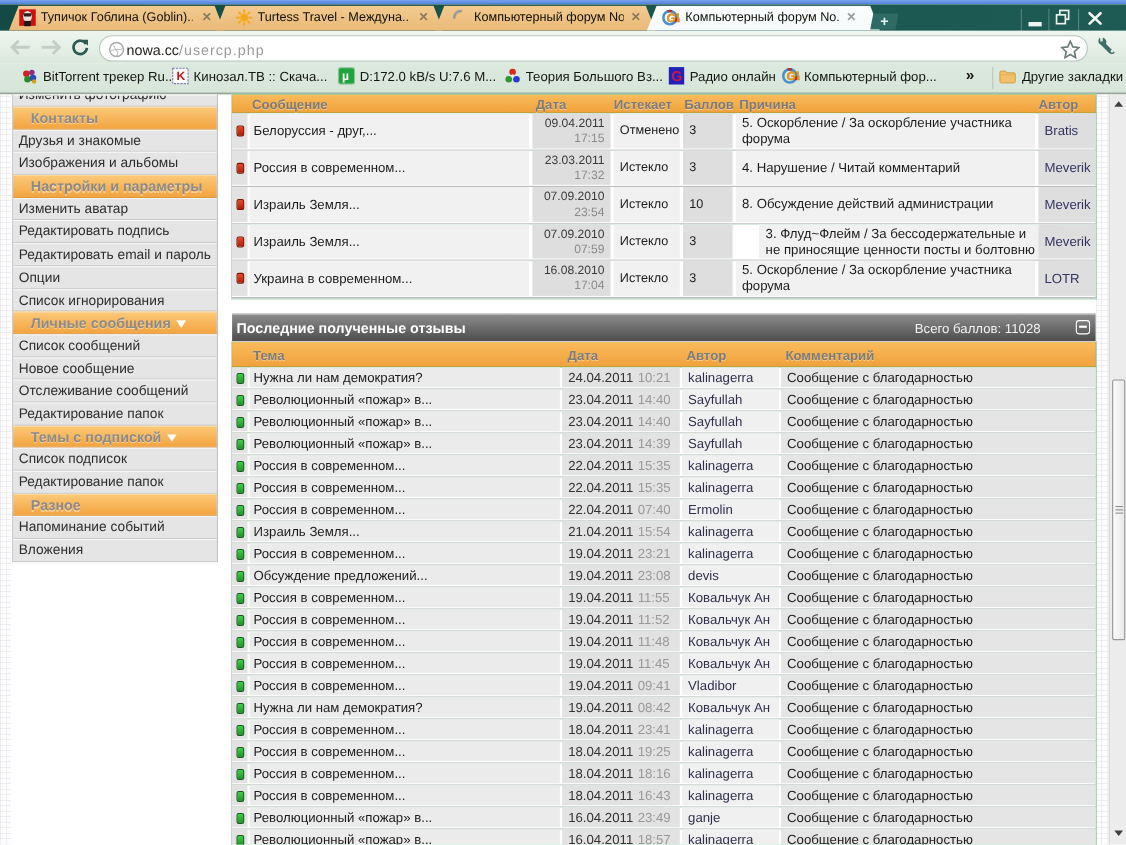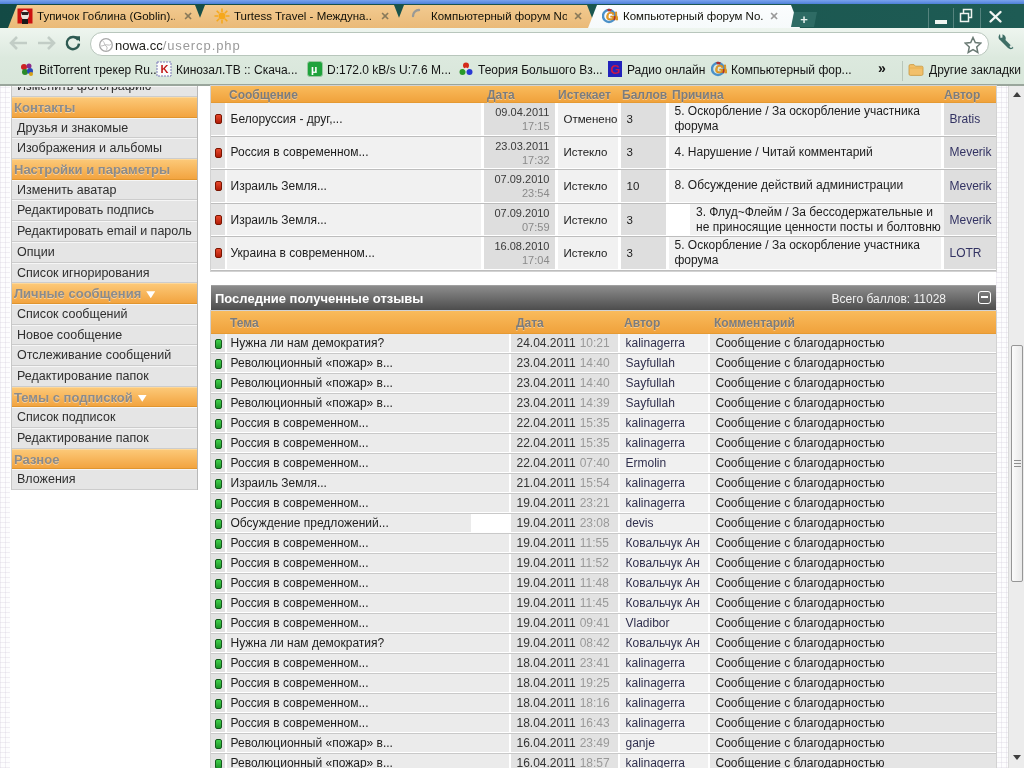--- a/index.html
+++ b/index.html
@@ -39,21 +39,21 @@
 #page { left:0; top:86px; width:1024px; height:682px; background:#fff; }
 .gridbg { background:
   repeating-linear-gradient(90deg, rgba(210,202,218,0.30) 0 1px, transparent 1px 5px),
   repeating-linear-gradient(0deg, rgba(210,202,218,0.30) 0 1px, transparent 1px 5px),
   #fdfdfe; }
 
 #sidebar { left:11px; top:0px; width:187px; }
 .sbitem { height:20.7px; background:#e5e5e5; border-top:1px solid #f6f6f6; border-bottom:1px solid #cccccc;
   font-size:12.5px; color:#2e2e2e; line-height:19px; padding-left:5px; white-space:nowrap; overflow:hidden;}
 .sbhead { height:20.7px; background:linear-gradient(#fcc877,#f2a440); border-top:1px solid #fdd89a; border-bottom:1px solid #e0952f;
-  font-size:13px; color:#8b8b8b; font-weight:bold; line-height:19px; padding-left:2px;
+  font-size:13px; color:#8b8b8b; font-weight:bold; line-height:19px; padding-left:16px;
   text-shadow:0 1px 0 rgba(255,255,255,0.45); white-space:nowrap;}
 .sbwrap { border-left:1px solid #c8c8c8; border-right:1px solid #b8b8b8; background:#e5e5e5;}
 .arrowdn { display:inline-block; width:9px; height:7px; margin-left:5px; vertical-align:0px;
   background:conic-gradient(#fff 0 0); clip-path:polygon(0 0, 100% 0, 50% 100%); }
 
 .tbl { background:#22c55e; border:1px solid #d2d2d2; }
 .trow { position:relative; background:#fff; }
 .cell { position:absolute; top:0; bottom:1px; overflow:hidden; }
 .light { background:#f1f1f1; }
 .dark { background:#dedede; }
@@ -239,20 +239,21 @@
 <div class="sbitem">Список игнорирования</div>
 <div class="sbhead">Личные сообщения<span class="arrowdn"></span></div>
 <div class="sbitem">Список сообщений</div>
 <div class="sbitem">Новое сообщение</div>
 <div class="sbitem">Отслеживание сообщений</div>
 <div class="sbitem">Редактирование папок</div>
 <div class="sbhead">Темы с подпиской<span class="arrowdn"></span></div>
 <div class="sbitem">Список подписок</div>
 <div class="sbitem">Редактирование папок</div>
 <div class="sbhead">Разное</div>
+<div class="sbitem">Напоминание событий</div>
 <div class="sbitem">Вложения</div>
 </div>
 <div class="abs tbl" style="left:210px;top:-1px;width:787px;">
 <div class="hdr1">
 <span class="hlabel" style="left:18px;">Сообщение</span>
 <span class="hlabel" style="left:276px;">Дата</span>
 <span class="hlabel" style="left:347px;">Истекает</span>
 <span class="hlabel" style="left:411px;">Баллов</span>
 <span class="hlabel" style="left:461px;">Причина</span>
 <span class="hlabel" style="left:733px;">Автор</span>
@@ -403,21 +404,21 @@
           </div>
 <div class="cell t2theme" style="left:15.5px;width:282px;background:#ebebeb;">Россия в современном...</div>
 <div class="cell t2date" style="left:299.5px;width:107px;background:#e2e2e2;">19.04.2011<span class="tm">23:21</span></div>
 <div class="cell t2auth" style="left:408.5px;width:88px;background:#f0f0f0;">kalinagerra</div>
 <div class="cell t2com" style="left:498.5px;width:286.5px;background:#e5e5e5;">Сообщение с благодарностью</div>
 </div>
 <div class="trow t2row">
 <div class="cell iconcell" style="left:0px;width:14px;">
             <div class="grnic"></div>
           </div>
-<div class="cell t2theme" style="left:15.5px;width:244px;background:#ebebeb;">Обсуждение предложений...</div>
+<div class="cell t2theme" style="left:15.5px;width:282px;background:#ebebeb;">Обсуждение предложений...</div>
 <div class="cell t2date" style="left:299.5px;width:107px;background:#e2e2e2;">19.04.2011<span class="tm">23:08</span></div>
 <div class="cell t2auth" style="left:408.5px;width:88px;background:#f0f0f0;">devis</div>
 <div class="cell t2com" style="left:498.5px;width:286.5px;background:#e5e5e5;">Сообщение с благодарностью</div>
 </div>
 <div class="trow t2row">
 <div class="cell iconcell" style="left:0px;width:14px;">
             <div class="grnic"></div>
           </div>
 <div class="cell t2theme" style="left:15.5px;width:282px;background:#ebebeb;">Россия в современном...</div>
 <div class="cell t2date" style="left:299.5px;width:107px;background:#e2e2e2;">19.04.2011<span class="tm">11:55</span></div>

